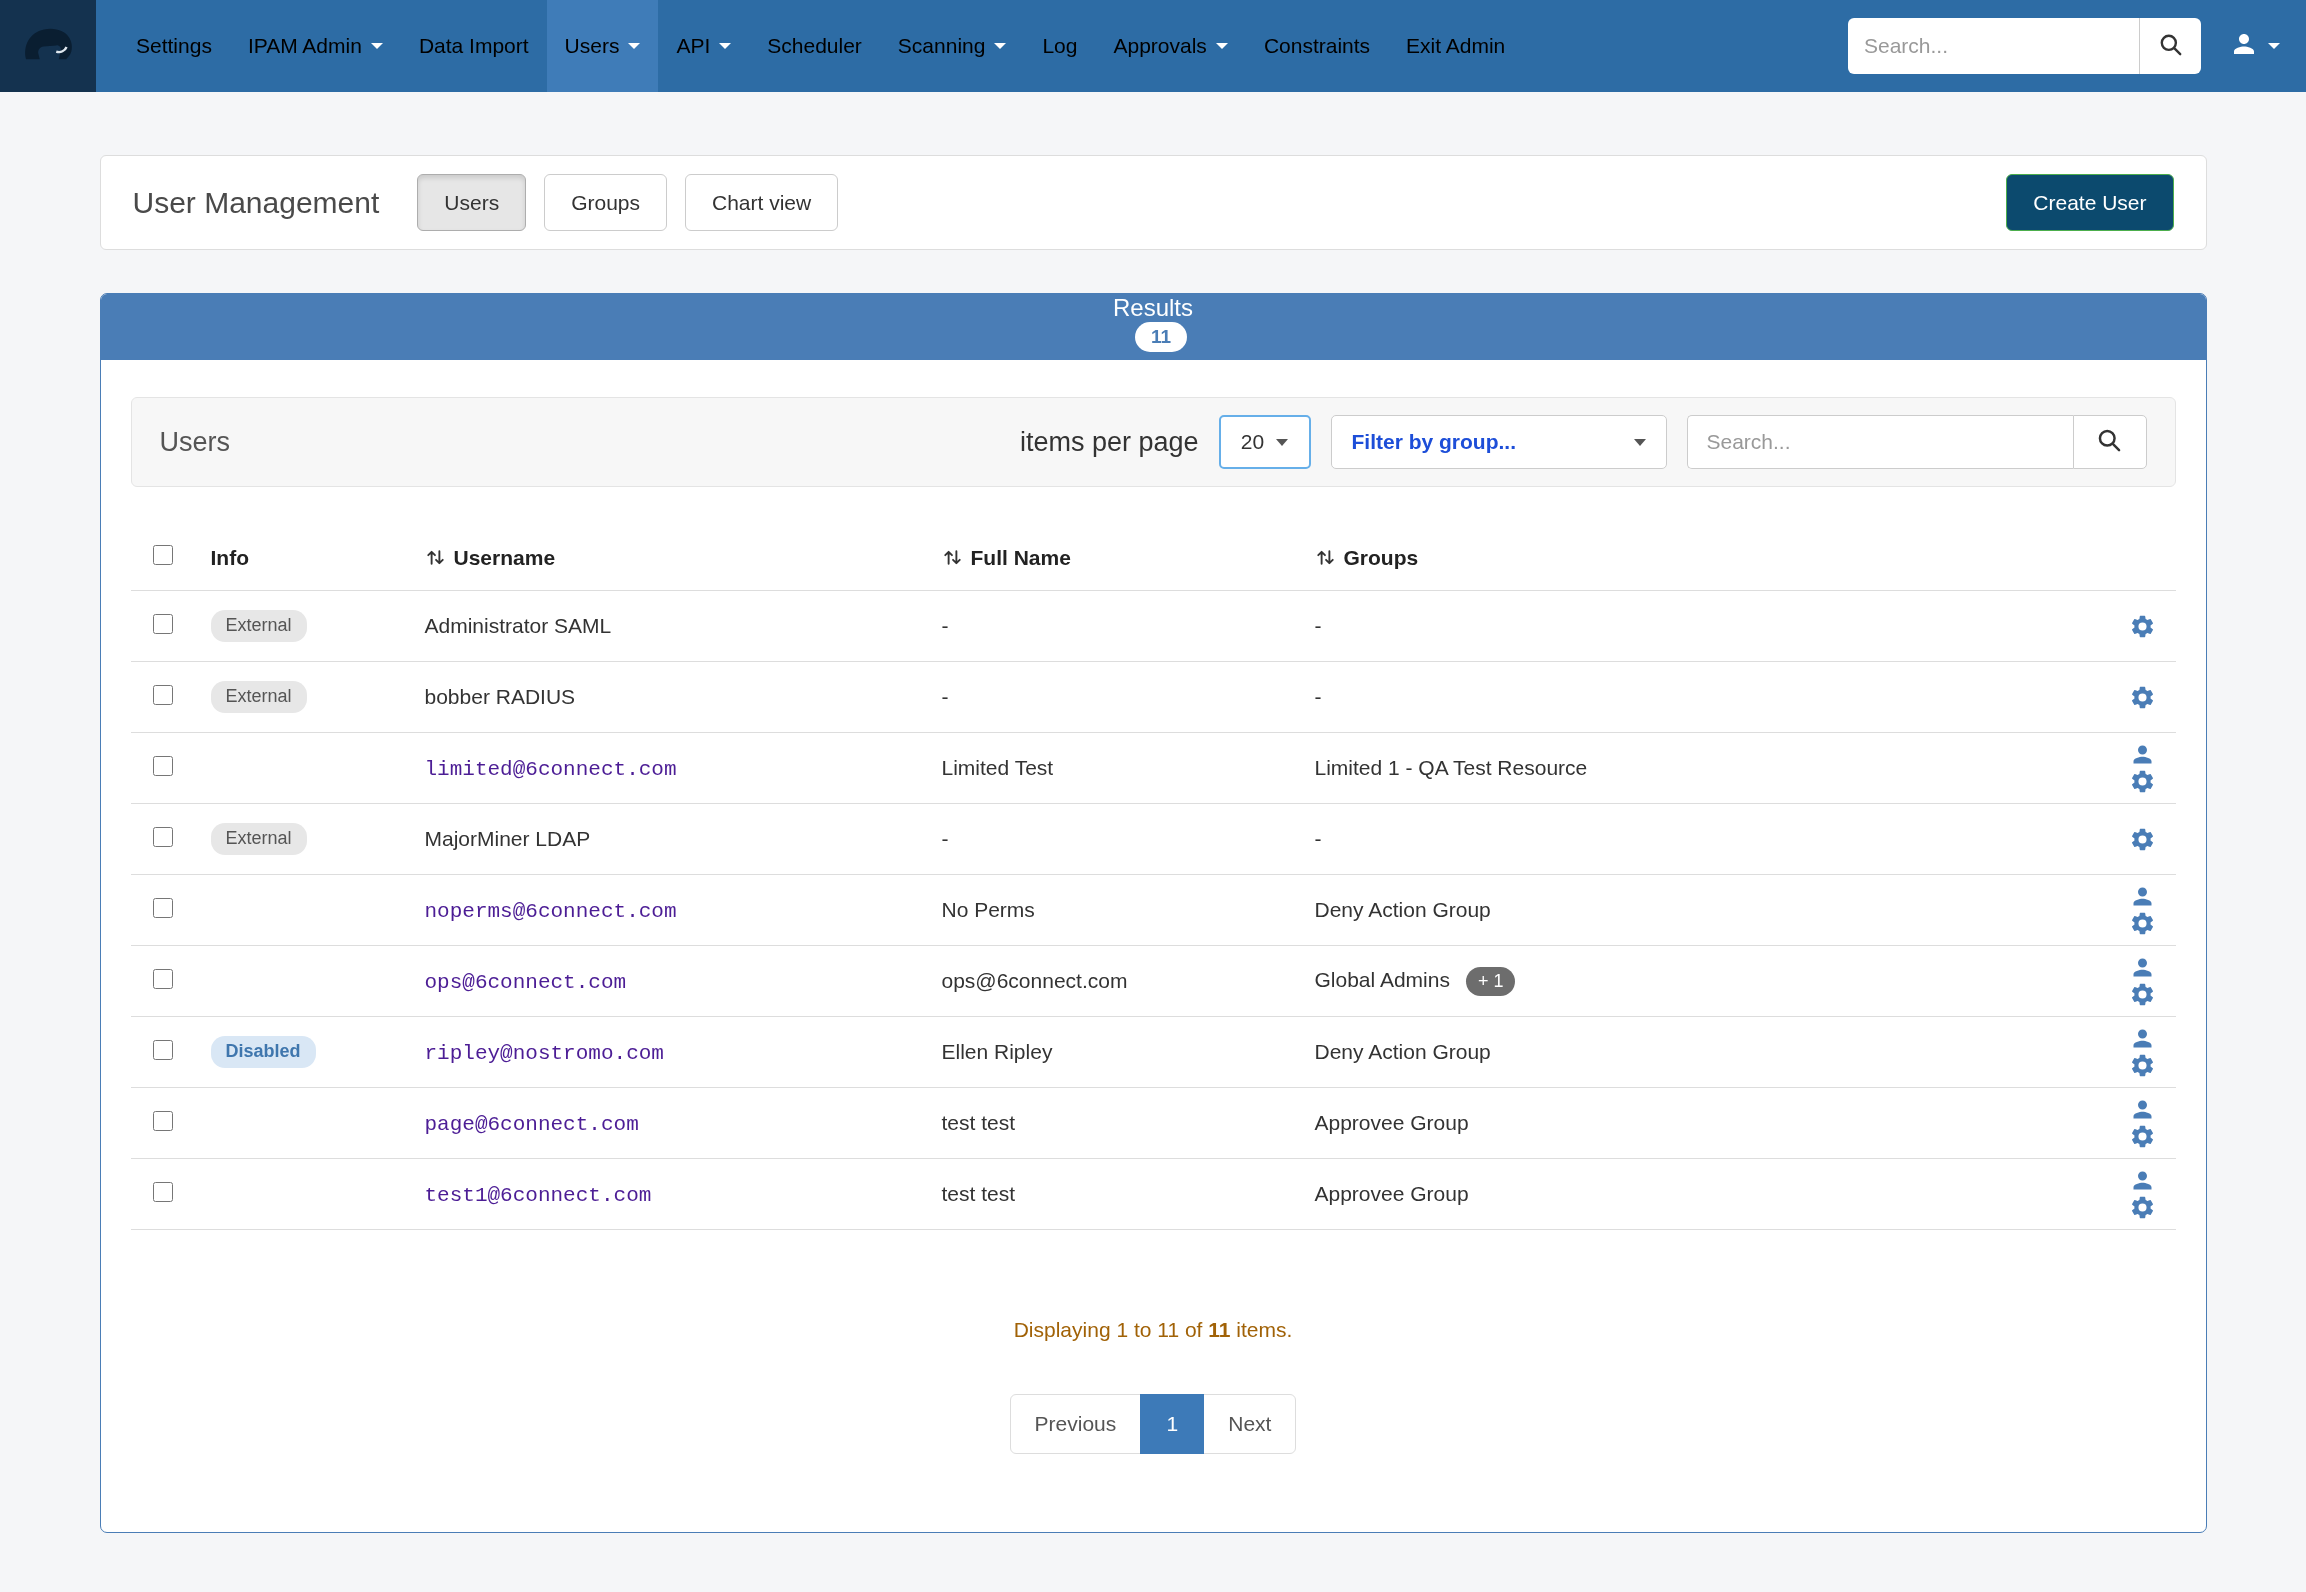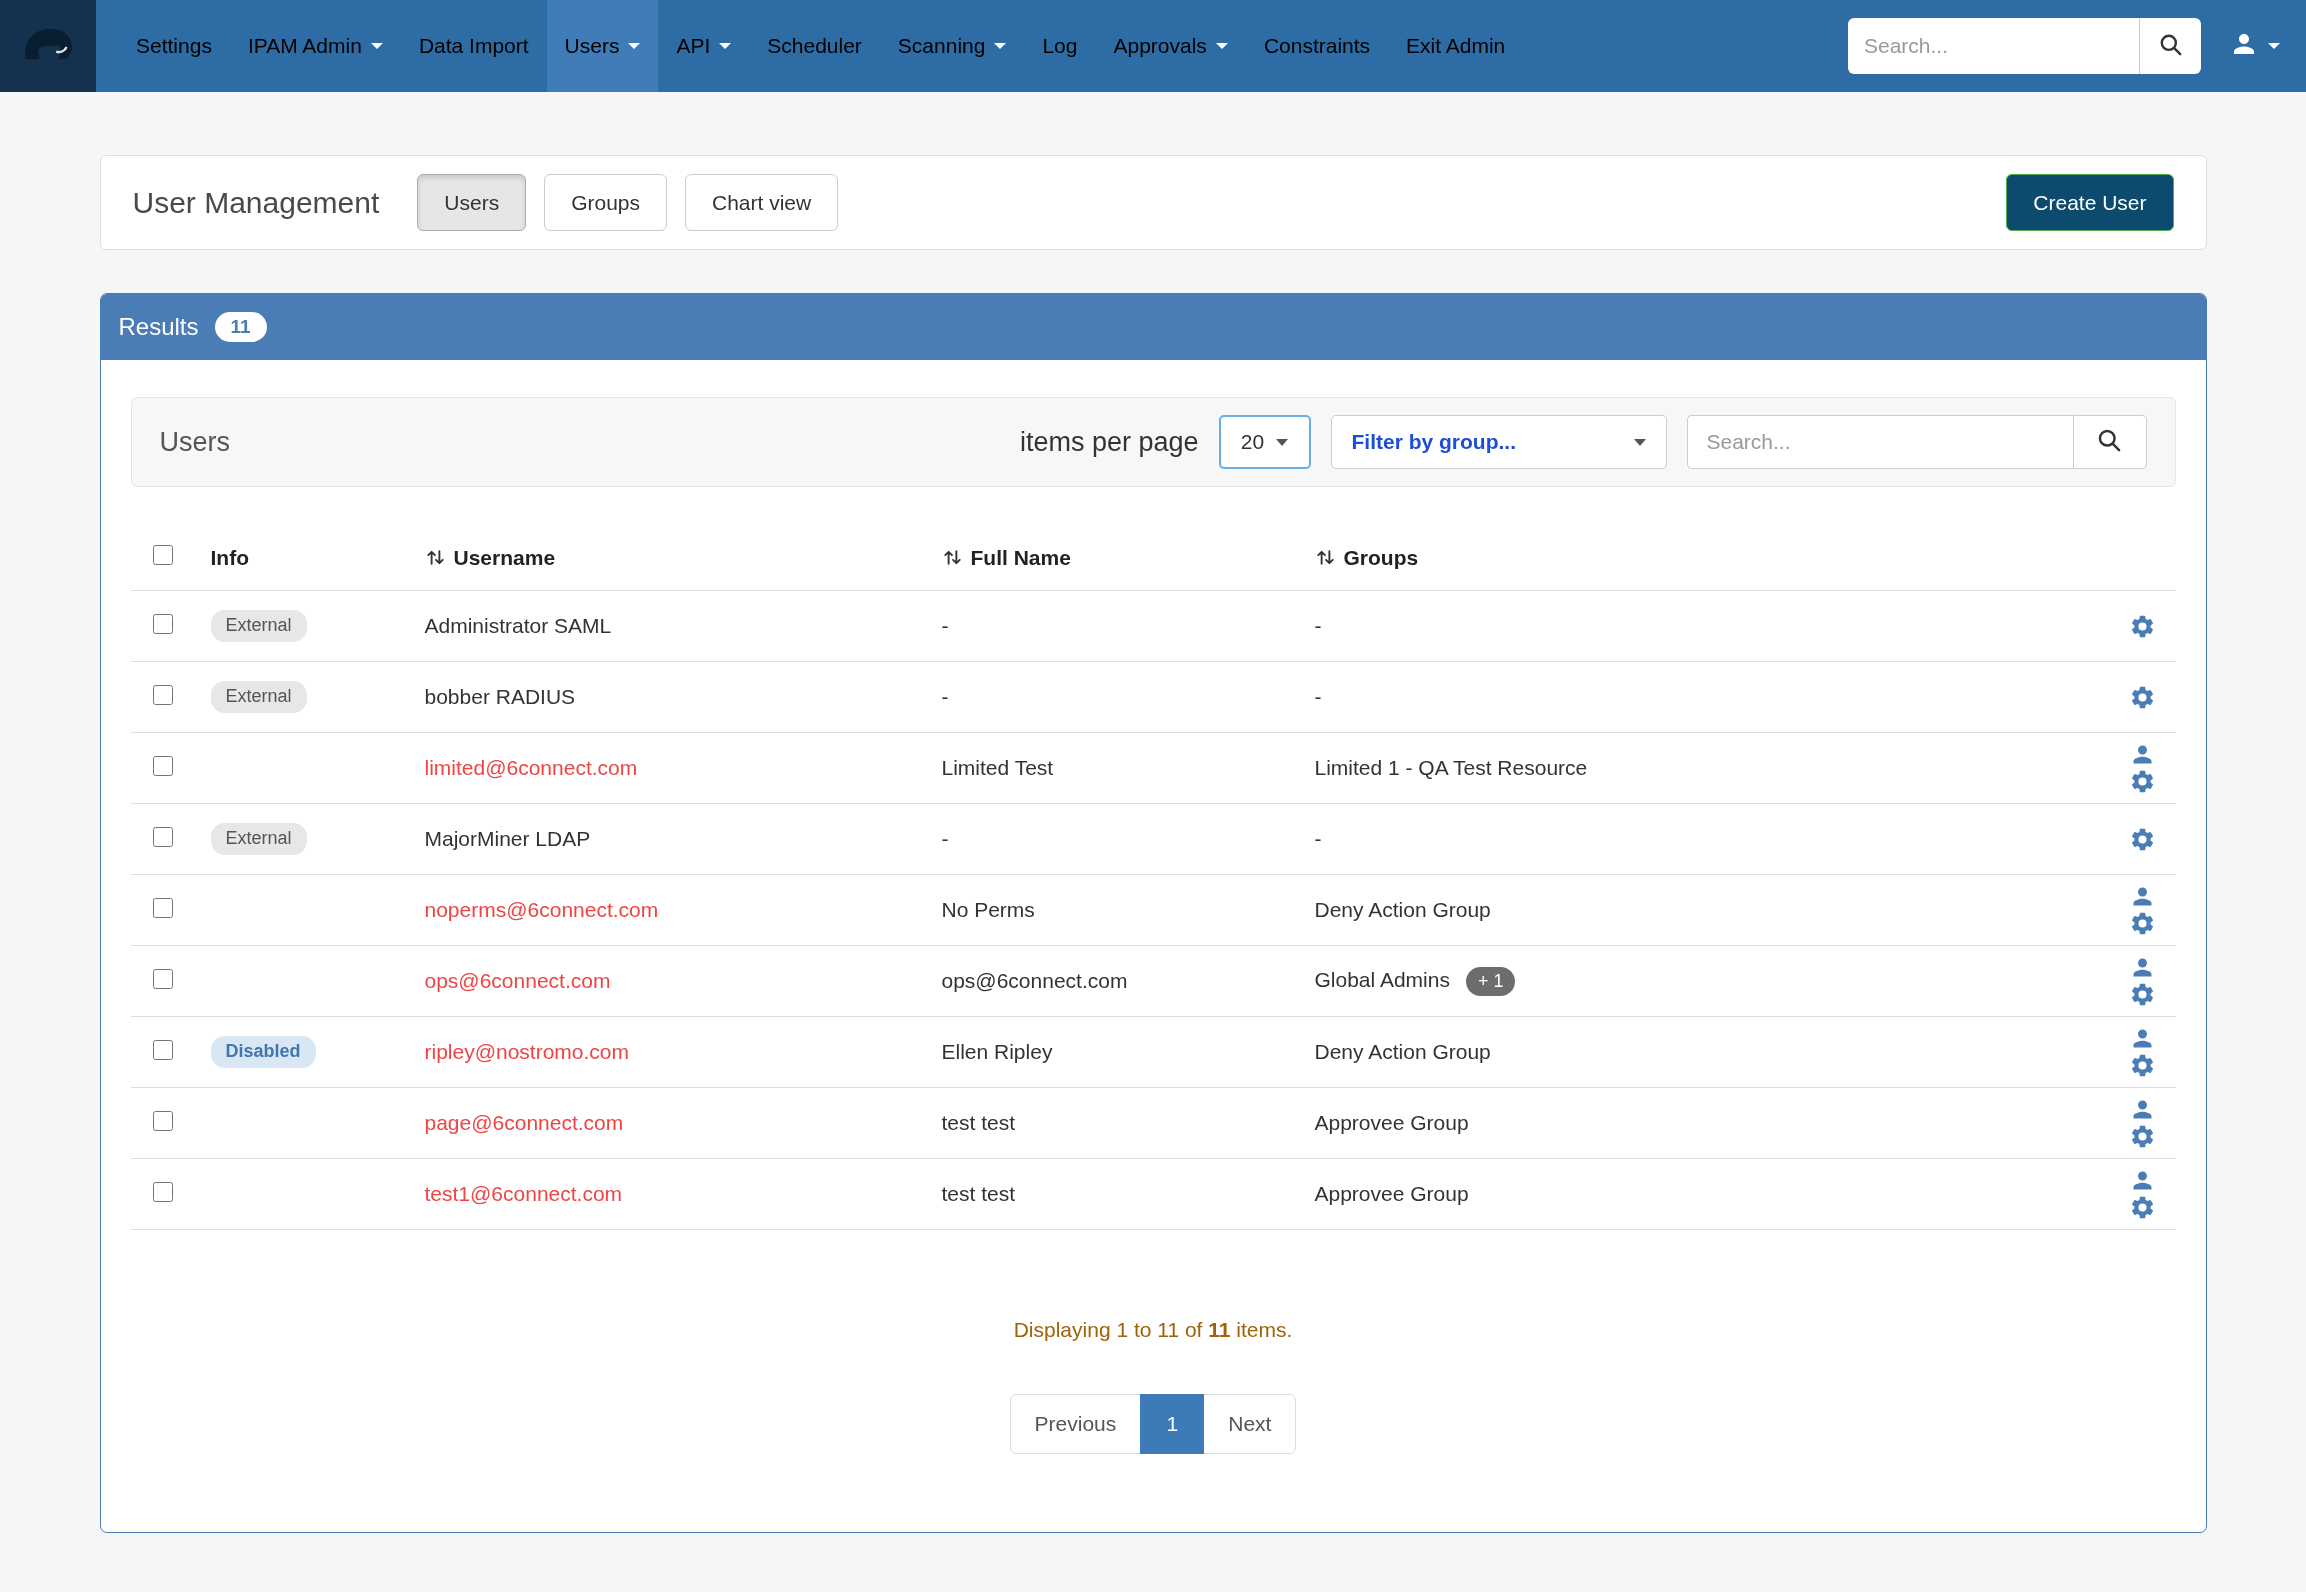--- a/index.html
+++ b/index.html
@@ -103,22 +103,22 @@
     margin-top: 43px;
     background: #fff;
     border: 1px solid #4a7db6;
     border-radius: 7px;
     overflow: hidden;
   }
   .results-header {
     background: #4a7db6;
     height: 66px;
     display: flex; align-items: center;
-    padding: 0 18px;
-    color: #fff; font-size: 24px;
+    padding: 0 31px;
+    color: #fff; font-size: 24px; flex-direction: column;
   }
   .count-badge {
     background: #fff; color: #4a7db6;
     border-radius: 18px;
     padding: 4px 16px;
     font-size: 19px; font-weight: bold;
     margin-left: 16px;
   }
   .results-body { padding: 37px 30px 78px; }
 
@@ -193,21 +193,21 @@
     border-bottom: 1px solid #ddd;
     vertical-align: middle;
   }
   .col-check { width: 68px; padding-left: 22px !important; }
   .col-info { width: 214px; }
   .col-username { width: 517px; }
   .col-fullname { width: 373px; }
   .col-actions { width: 114px; text-align: right; padding-right: 20px !important; }
   .users-table input[type="checkbox"] { width: 20px; height: 20px; cursor: pointer; }
   .sort-svg { width: 21px; height: 21px; vertical-align: -3px; margin-right: 8px; }
-  .user-link { color: #ef4444; cursor: pointer; }
+  .user-link { color: #4c1d95; cursor: pointer; font-family: Liberation Mono, monospace; }
   .user-plain { color: #333; }
   .pill {
     display: inline-block;
     border-radius: 14px;
     padding: 5px 15px;
     font-size: 18px; line-height: 1.2;
   }
   .pill-external { background: #e7e7e7; color: #555; }
   .pill-disabled { background: #d9e7f5; color: #3f76ad; font-weight: bold; }
   .pill-extra {

